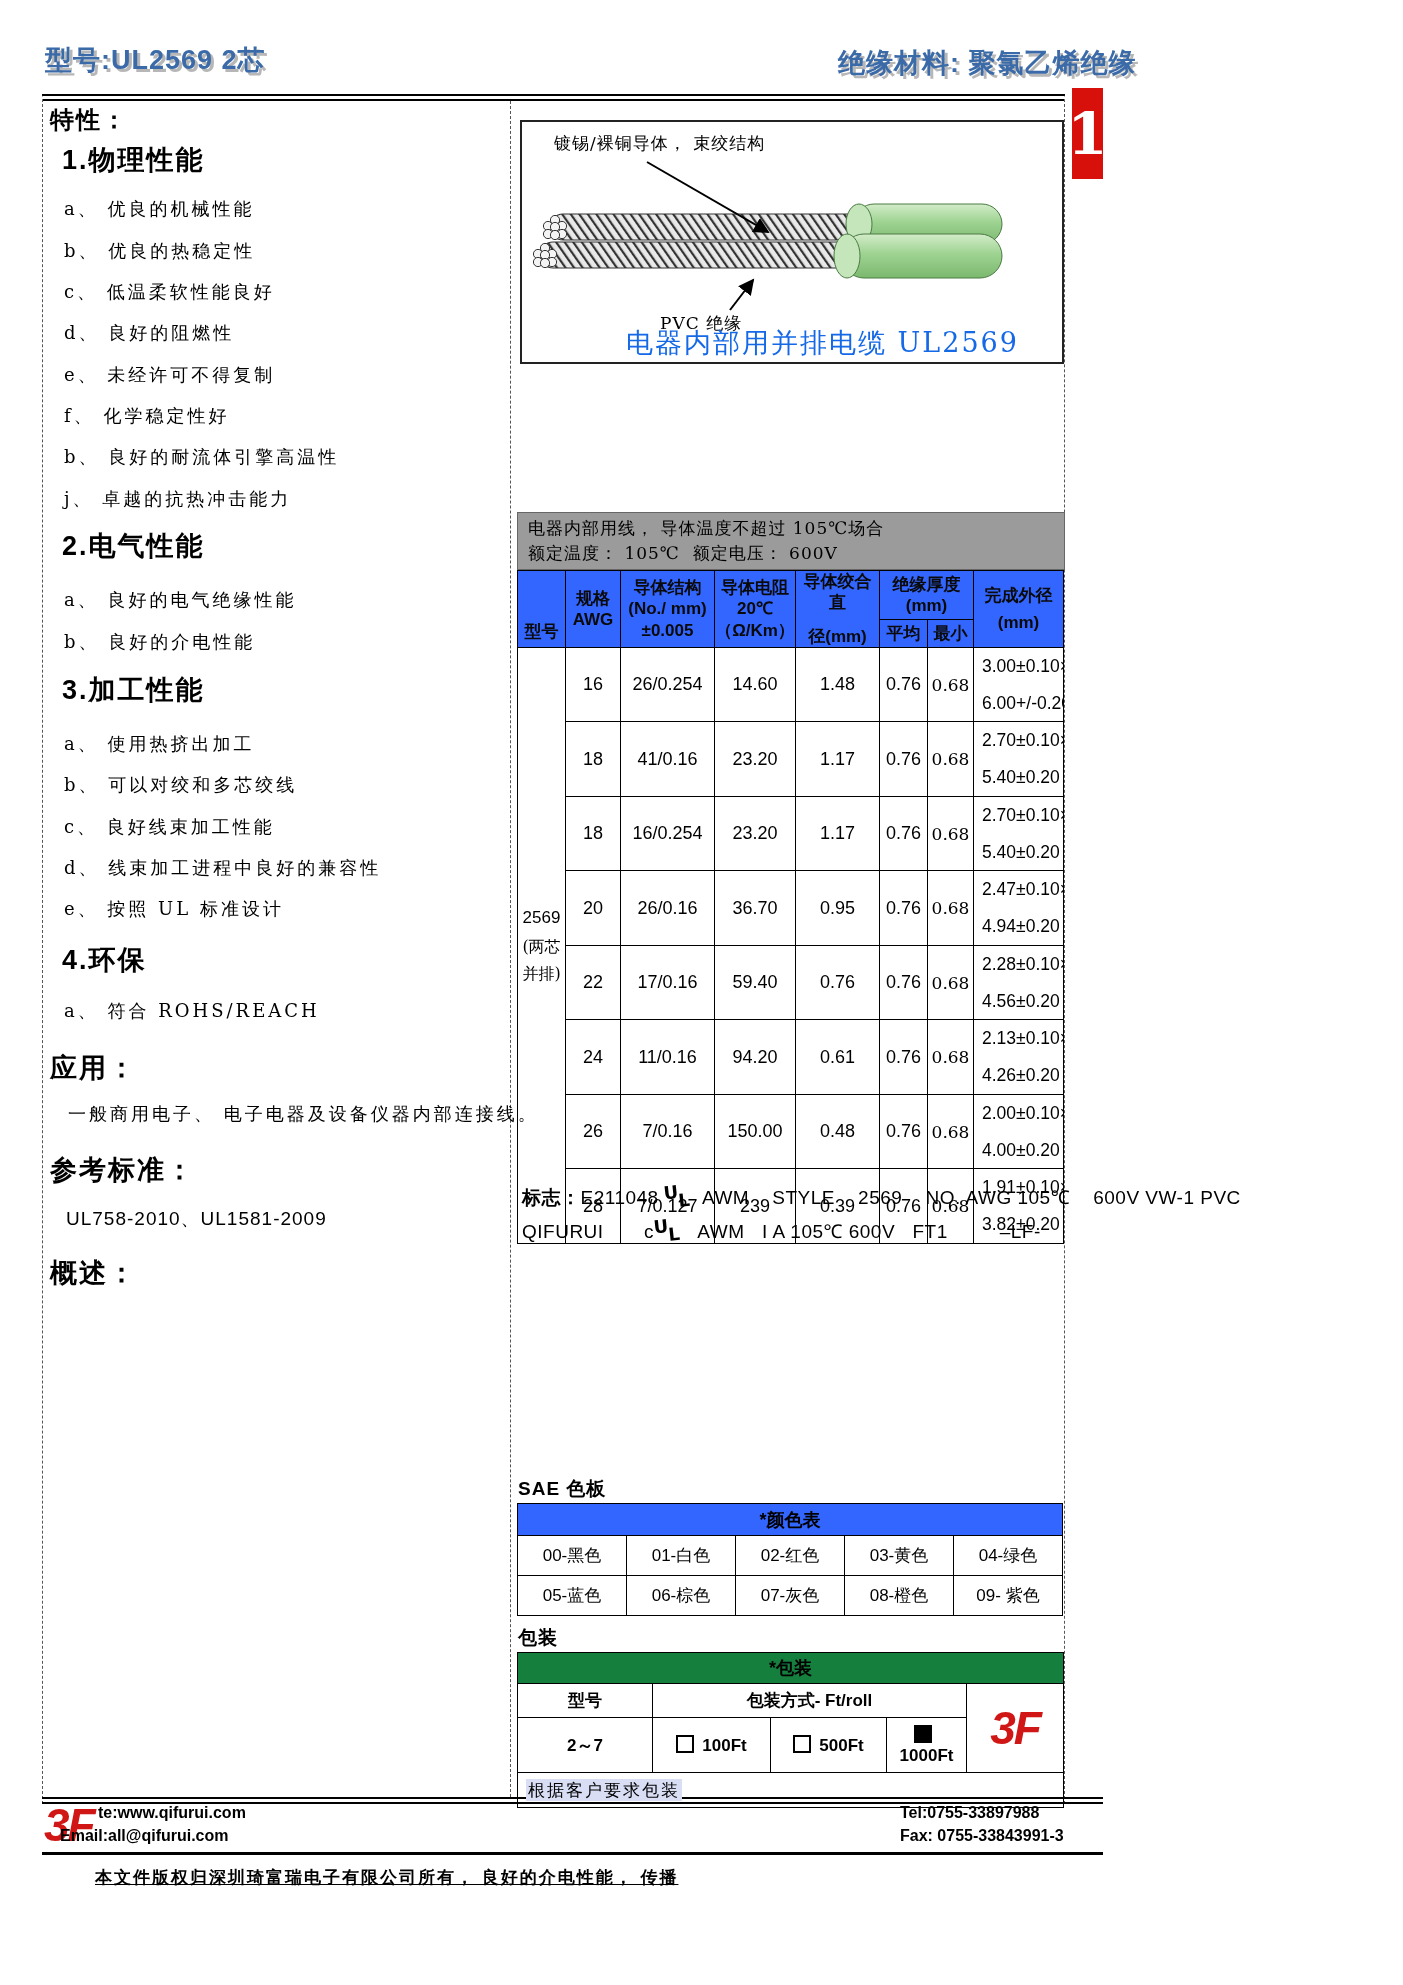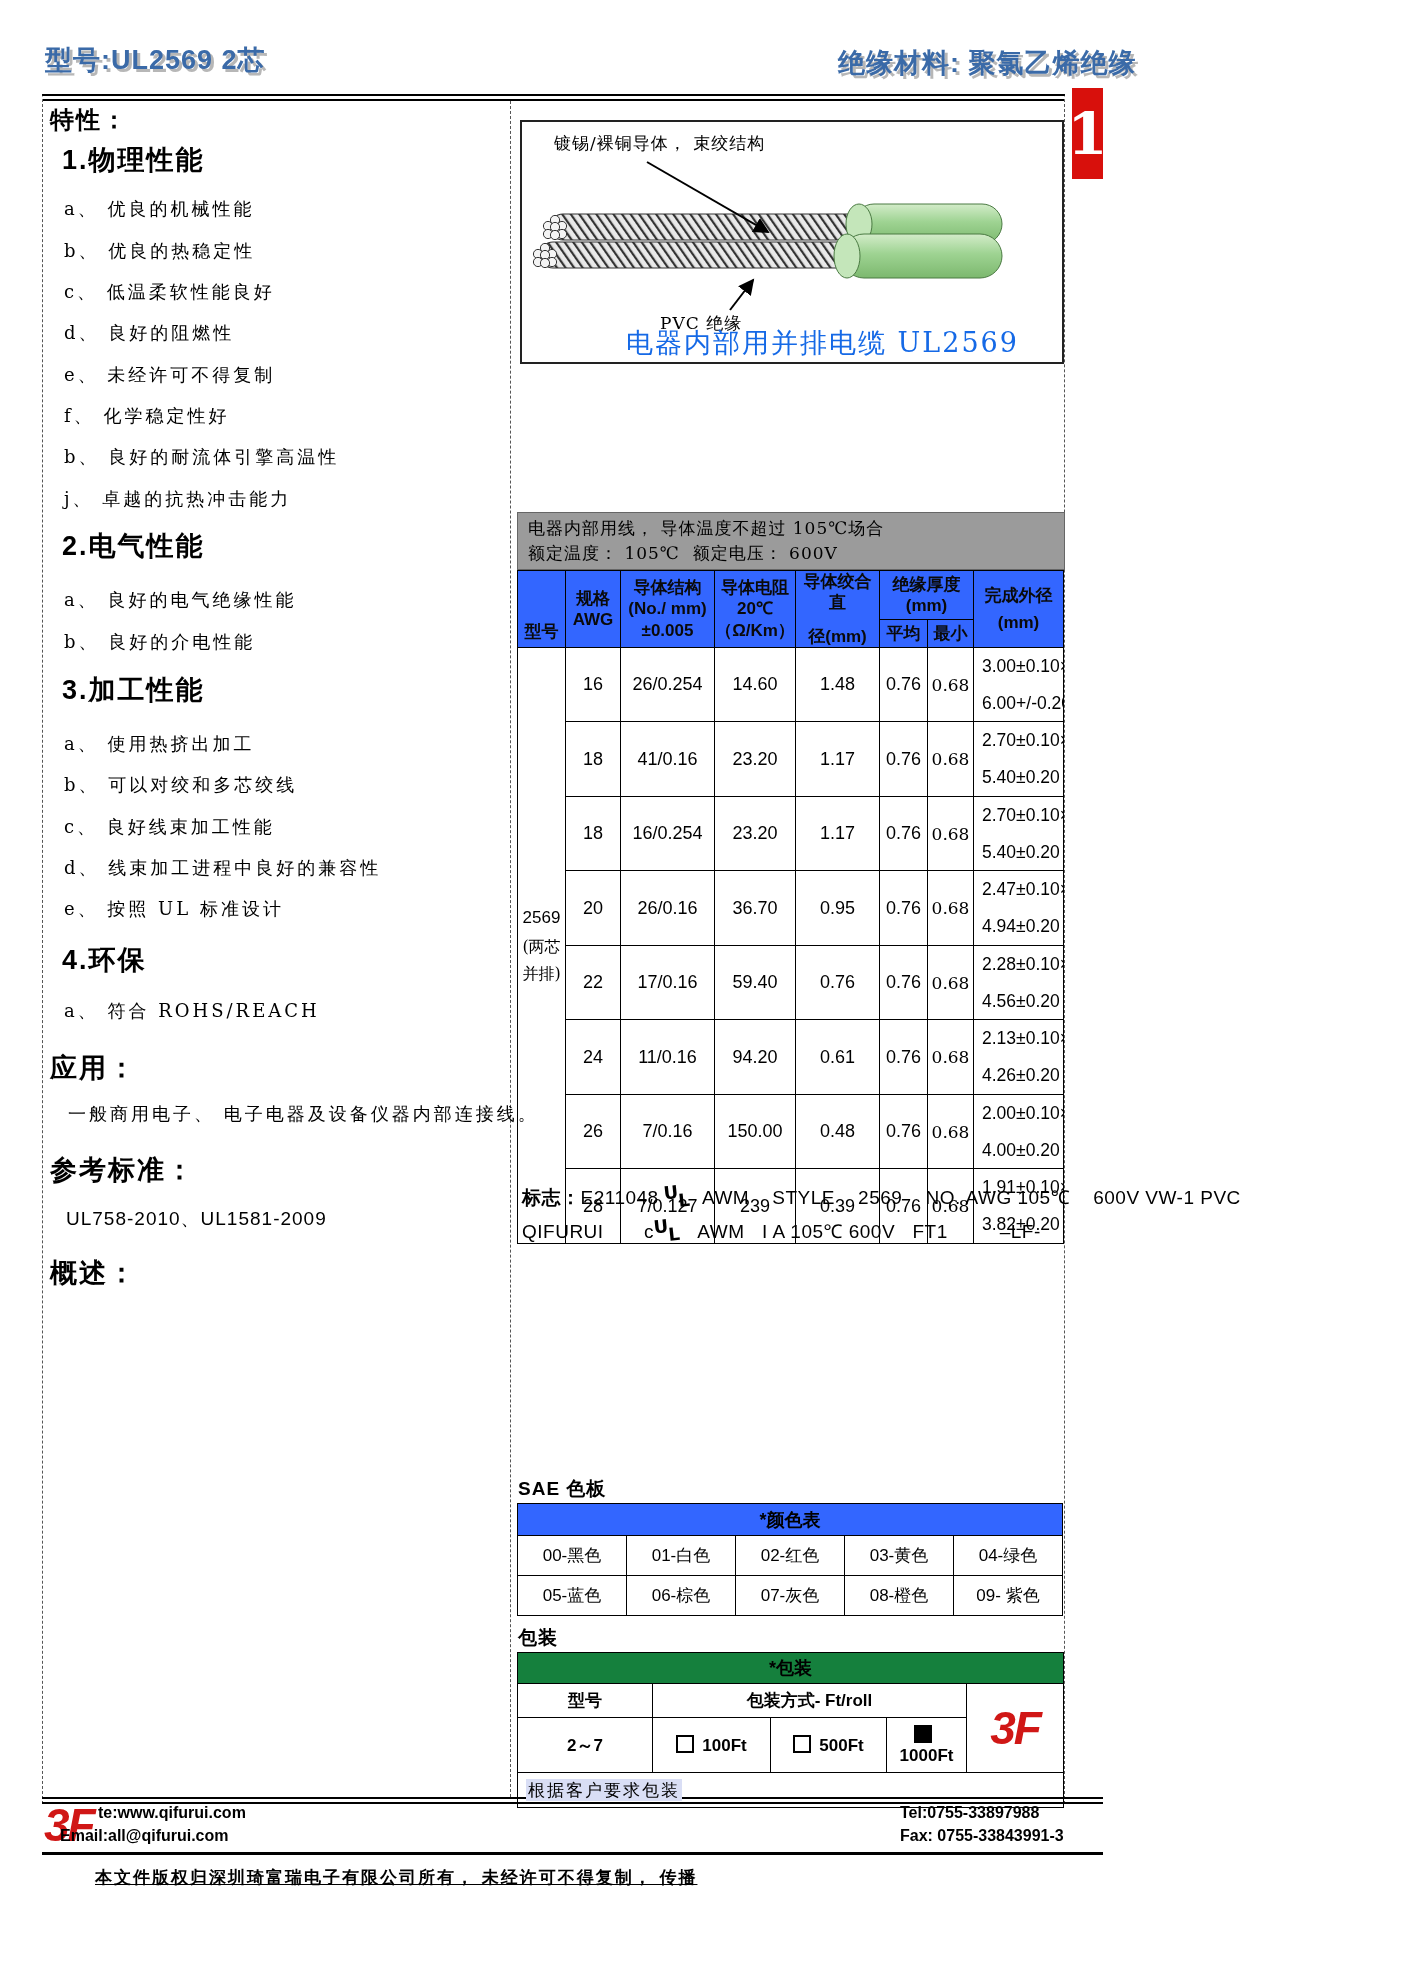--- a/index.html
+++ b/index.html
@@ -401,15 +401,15 @@
         <td colspan="5"><span class="note-hl">根据客户要求包装</span></td>
       </tr>
     </tbody>
   </table>
 
   <div class="flogo logo3f">3F</div>
   <div class="ft" style="left:98px;top:1804px;">te:www.qifurui.com</div>
   <div class="ft" style="left:60px;top:1827px;">Email:all@qifurui.com</div>
   <div class="ft" style="left:900px;top:1804px;">Tel:0755-33897988</div>
   <div class="ft" style="left:900px;top:1827px;">Fax: 0755-33843991-3</div>
-  <div class="copyright">本文件版权归深圳琦富瑞电子有限公司所有， 未经许可不得复制， 传播</div>
+  <div class="copyright">本文件版权归深圳琦富瑞电子有限公司所有， 良好的介电性能， 传播</div>
 
 </div>
 
 </body></html>

